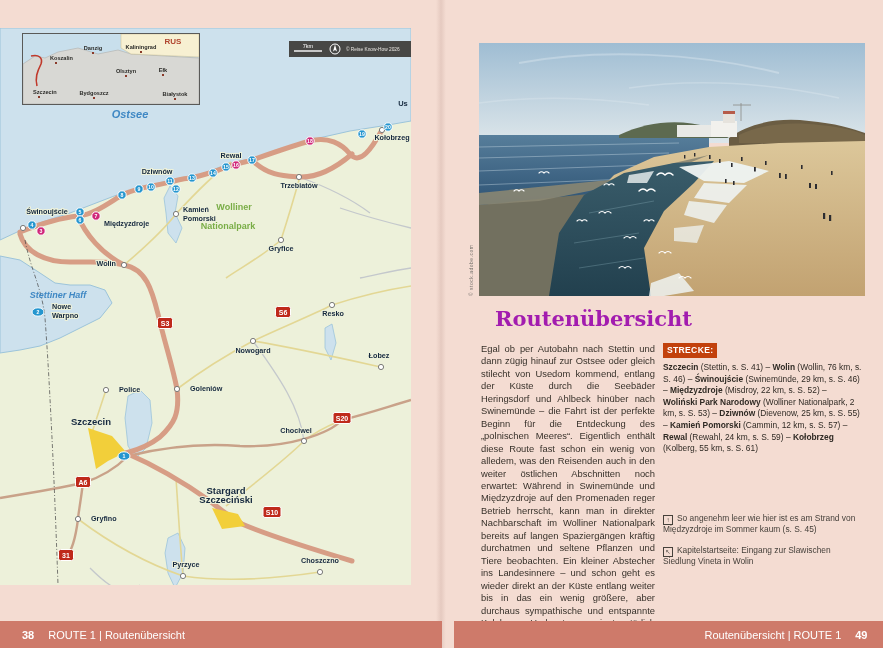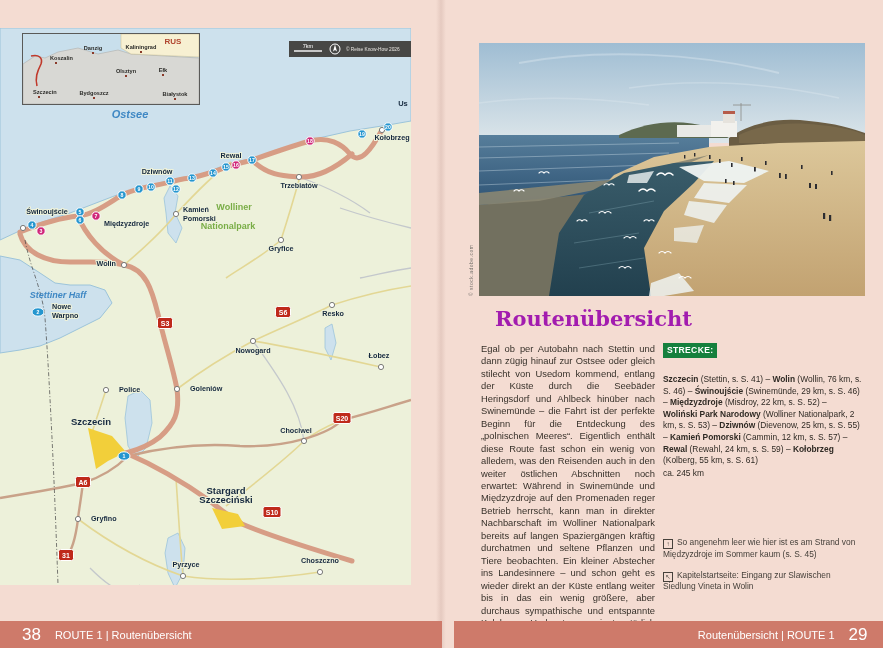--- a/index.html
+++ b/index.html
@@ -12,34 +12,34 @@
   
   #map-wrap{left:0;top:28px;width:411px;height:557px;background:#edf1da;}
   #map-svg{display:block;}
   #inset{left:22px;top:33px;width:176px;height:70px;border:1.5px solid #5a5a58;background:#f9a8d4;}
   #scalebar{left:289px;top:41px;width:122px;height:16px;background:#474745;}
   
   .footer{top:621px;height:27px;width:441.5px;background:#ce7a6a;color:#fff;
           display:flex;align-items:center;font-size:11px;}
   #footer-l{left:0;padding-left:22px;box-sizing:border-box;}
   #footer-r{left:454px;justify-content:flex-end;padding-right:28px;box-sizing:border-box;}
-  .pagenum{font-weight:normal;font-size:17px;}
+  .pagenum{font-weight:bold;font-size:11px;}
   #footer-l .pagenum{margin-right:14px;}
   #footer-r .pagenum{margin-left:14px;}
   
   #photo{left:479px;top:43px;width:386px;height:253px;}
   #photo-credit{left:468px;top:296px;width:253px;transform:rotate(-90deg);
     transform-origin:0 0;font-size:5px;color:#77736e;letter-spacing:.5px;}
   #r-heading{left:495px;top:306px;width:380px;font-family:"DejaVu Serif","Liberation Serif",serif;
     font-weight:bold;font-size:21px;color:#a21caf;}
   #body-col{left:481px;top:343px;width:174px;font-size:9.4px;line-height:12.45px;
     color:#37312a;text-align:justify;}
   #info-col{left:663px;top:343px;width:200px;font-size:8.4px;line-height:11.6px;color:#2f2a24;}
-  .chip{display:inline-block;background:#15803d;color:#fff;font-weight:bold;
-    font-size:8.6px;padding:1.5px 4px 2px 4px;margin-bottom:16px;letter-spacing:.3px;}
+  .chip{display:inline-block;background:#c2410c;color:#fff;font-weight:bold;
+    font-size:8.6px;padding:1.5px 4px 2px 4px;margin-bottom:4px;letter-spacing:.3px;}
   #strecke-text b{font-weight:bold;}
   #len-value{margin-top:1px;}
   .caption{color:#46413b;line-height:11.2px;margin-top:10px;}
   .caption:first-of-type{margin-top:58px;}
   .icon-box{display:inline-block;width:8px;height:8px;border:1px solid #46413b;
     font-size:6.5px;line-height:7px;text-align:center;margin-right:4px;
     position:relative;top:1px;color:#46413b;}
   svg text{font-family:"Liberation Sans",sans-serif;}
 </style>
 </head>
@@ -355,27 +355,26 @@
 </div>
 <div id="photo-credit" class="abs">© stock.adobe.com</div>
 
 <h1 id="r-heading" class="abs" style="margin:0;">Routenübersicht</h1>
 
 <div id="body-col" class="abs">Egal ob per Autobahn nach Stettin und dann zügig hinauf zur Ostsee oder gleich stilecht von Usedom kommend, entlang der Küste durch die Seebäder Heringsdorf und Ahlbeck hinüber nach Swinemünde – die Fahrt ist der perfekte Beginn für die Entdeckung des „polnischen Meeres“. Eigentlich enthält diese Route fast schon ein wenig von alledem, was den Reisenden auch in den weiter östlichen Abschnitten noch erwartet: Während in Swinemünde und Międzyzdroje auf den Promenaden reger Betrieb herrscht, kann man in direkter Nachbarschaft im Wolliner Nationalpark bereits auf langen Spaziergängen kräftig durchatmen und seltene Pflanzen und Tiere beobachten. Ein kleiner Abstecher ins Landesinnere – und schon geht es wieder direkt an der Küste entlang weiter bis in das ein wenig größere, aber durchaus sympathische und entspannte Kołobrzeg. Und unterwegs jagt natürlich ein Strand den nächsten.</div>
 
 <div id="info-col" class="abs">
   <div><span class="chip">STRECKE:</span></div>
   <div id="strecke-text"><b>Szczecin</b><span> (Stettin, s. S. 41) – </span><b>Wolin</b><span> (Wollin, 76 km, s. S. 46) – </span><b>Świnoujście</b><span> (Swinemünde, 29 km, s. S. 46) – </span><b>Międzyzdroje</b><span> (Misdroy, 22 km, s. S. 52) – </span><b>Woliński Park Narodowy</b><span> (Wolliner Nationalpark, 2 km, s. S. 53) – </span><b>Dziwnów</b><span> (Dievenow, 25 km, s. S. 55) – </span><b>Kamień Pomorski</b><span> (Cammin, 12 km, s. S. 57) – </span><b>Rewal</b><span> (Rewahl, 24 km, s. S. 59) – </span><b>Kołobrzeg</b><span> (Kolberg, 55 km, s. S. 61)</span></div>
-  <div id="len-value">ca. 245 km</div>
   <div id="captions">
       <div class="caption"><span class="icon-box">↑</span><span>So angenehm leer wie hier ist es am Strand von Międzyzdroje im Sommer kaum (s. S. 45)</span></div>
       <div class="caption"><span class="icon-box">↖</span><span>Kapitelstartseite: Eingang zur Slawischen Siedlung Vineta in Wolin</span></div>
     </div>
 </div>
 
 <div id="footer-l" class="footer abs">
   <span class="pagenum">38</span>
   <span>ROUTE 1 | Routenübersicht</span>
 </div>
 <div id="footer-r" class="footer abs">
   <span>Routenübersicht | ROUTE 1</span>
-  <span class="pagenum">29</span>
+  <span class="pagenum">49</span>
 </div>
 
 </body></html>

